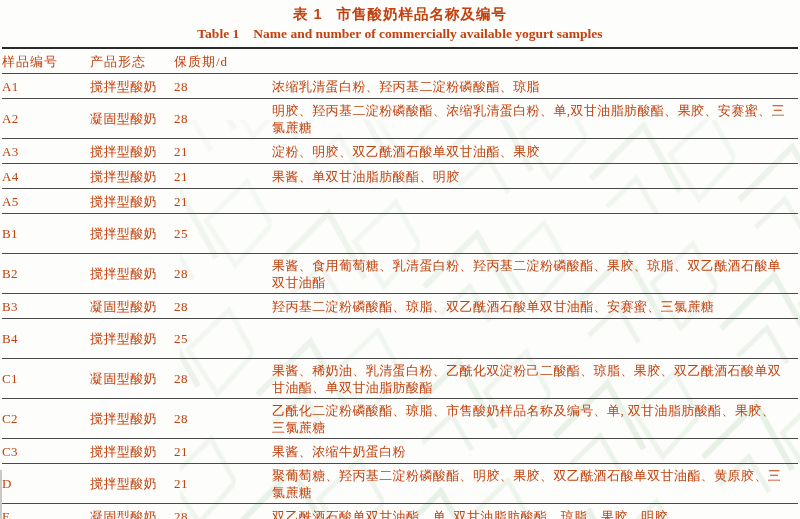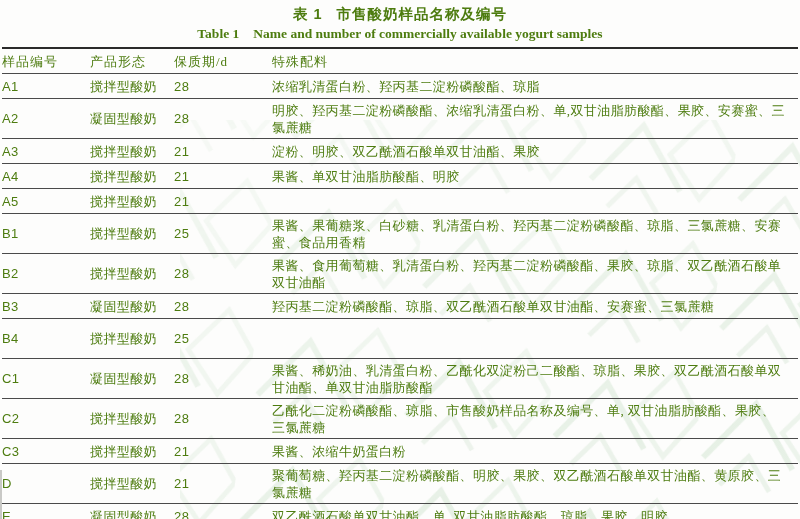--- a/index.html
+++ b/index.html
@@ -2,21 +2,21 @@
 <html><head>
 <meta charset="utf-8">
 <style>
   html,body{margin:0;padding:0;background:#ffffff;}
   .page{
     position:relative;
     width:800px;height:519px;
     background:#fdfdfc;
     overflow:hidden;
     font-family:"Liberation Serif","DejaVu Serif",serif;
-    color:#4d7c0f;
+    color:#c2410c;
   }
   
   .watermark{
     position:absolute;left:0;top:0;width:800px;height:519px;
     pointer-events:none;z-index:0;
   }
   .content{position:relative;z-index:1;}
 
   
   .titles{text-align:center;padding-top:6px;}
@@ -49,21 +49,21 @@
     font-size:13px;line-height:17px;
     letter-spacing:0.4px;
     box-sizing:border-box;
   }
   .c1{width:88px;flex:none;}
   .c2{width:84px;flex:none;}
   .c3{width:88px;flex:none;}
   .c4{flex:1;padding:2px 10px;}
   .thead .td{letter-spacing:1px;}
   .id-cell,.shelf-cell{
-    font-family:Liberation Sans, sans-serif;
+    font-family:Liberation Serif, serif;
   }
   
   .edge-left{
     position:absolute;left:0;top:470px;width:2px;height:49px;
     background:#c9c9c6;z-index:2;
   }
 </style>
 </head>
 <body>
 
@@ -93,21 +93,20 @@
       <div class="title-cn"><span>表 1</span><span class="gap"></span><span>市售酸奶样品名称及编号</span></div>
       <div class="title-en"><span>Table 1</span><span class="gap"></span><span>Name and number of commercially available yogurt samples</span></div>
     </div>
 
     <div class="table">
 
       <div class="tr thead">
         <div class="td c1">样品编号</div>
         <div class="td c2">产品形态</div>
         <div class="td c3">保质期/d</div>
-        <div class="td c4">特殊配料</div>
       </div>
 
       <div class="tr">
         <div class="td c1 id-cell">A1</div>
         <div class="td c2">搅拌型酸奶</div>
         <div class="td c3 shelf-cell">28</div>
         <div class="td c4">浓缩乳清蛋白粉、羟丙基二淀粉磷酸酯、琼脂</div>
       </div>
 
       <div class="tr h2">
@@ -134,21 +133,20 @@
       <div class="tr">
         <div class="td c1 id-cell">A5</div>
         <div class="td c2">搅拌型酸奶</div>
         <div class="td c3 shelf-cell">21</div>
       </div>
 
       <div class="tr h2">
         <div class="td c1 id-cell">B1</div>
         <div class="td c2">搅拌型酸奶</div>
         <div class="td c3 shelf-cell">25</div>
-        <div class="td c4">果酱、果葡糖浆、白砂糖、乳清蛋白粉、羟丙基二淀粉磷酸酯、琼脂、三氯蔗糖、安赛蜜、食品用香精</div>
       </div>
 
       <div class="tr h2">
         <div class="td c1 id-cell">B2</div>
         <div class="td c2">搅拌型酸奶</div>
         <div class="td c3 shelf-cell">28</div>
         <div class="td c4">果酱、食用葡萄糖、乳清蛋白粉、羟丙基二淀粉磷酸酯、果胶、琼脂、双乙酰酒石酸单双甘油酯</div>
       </div>
 
       <div class="tr">

